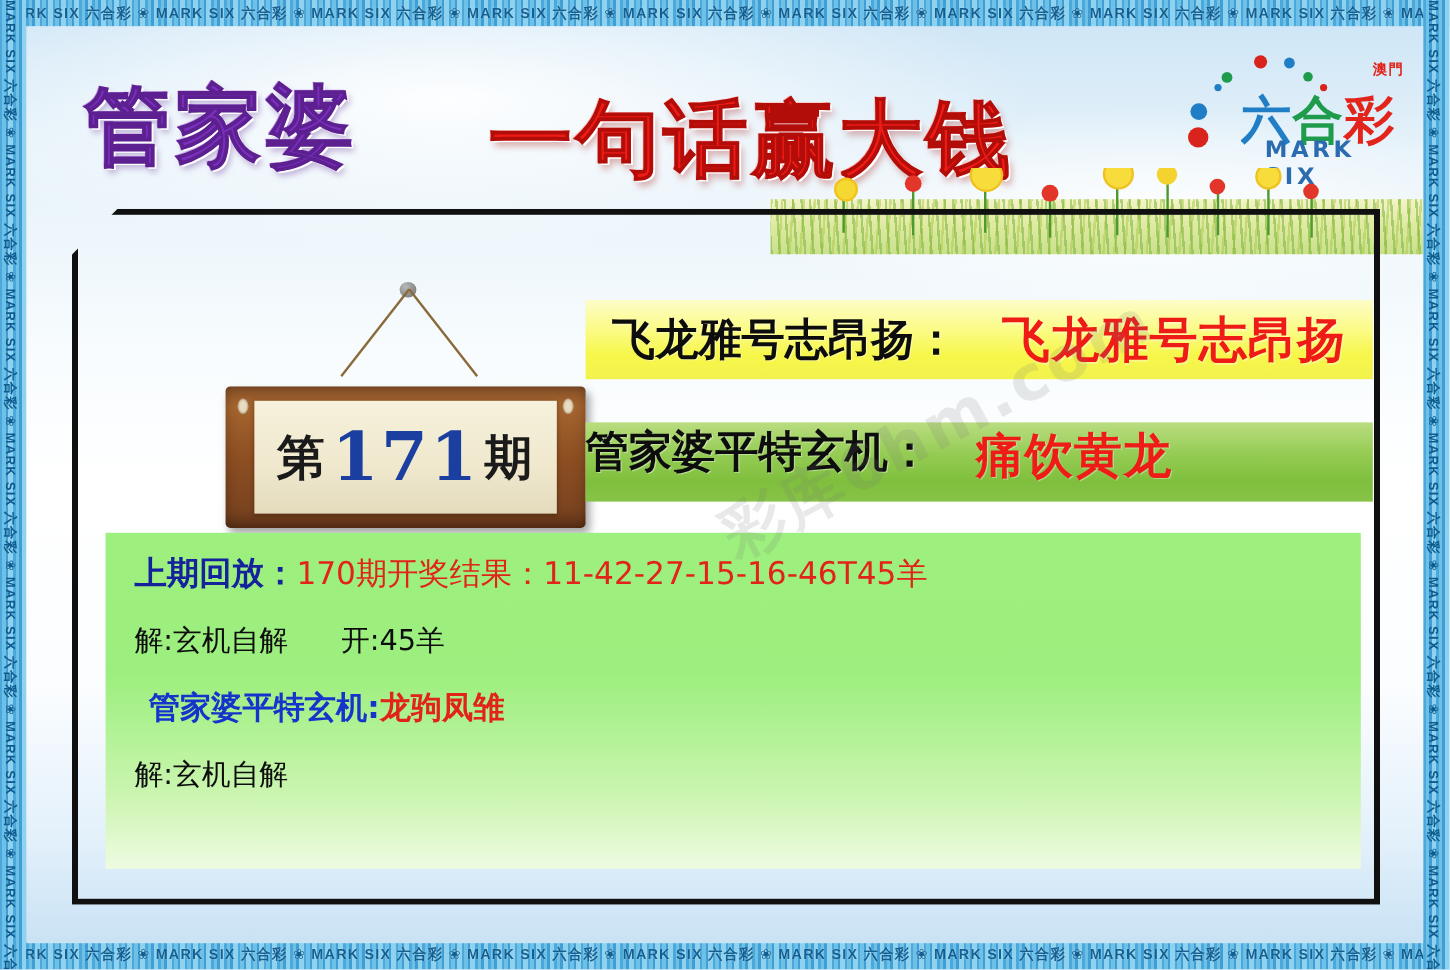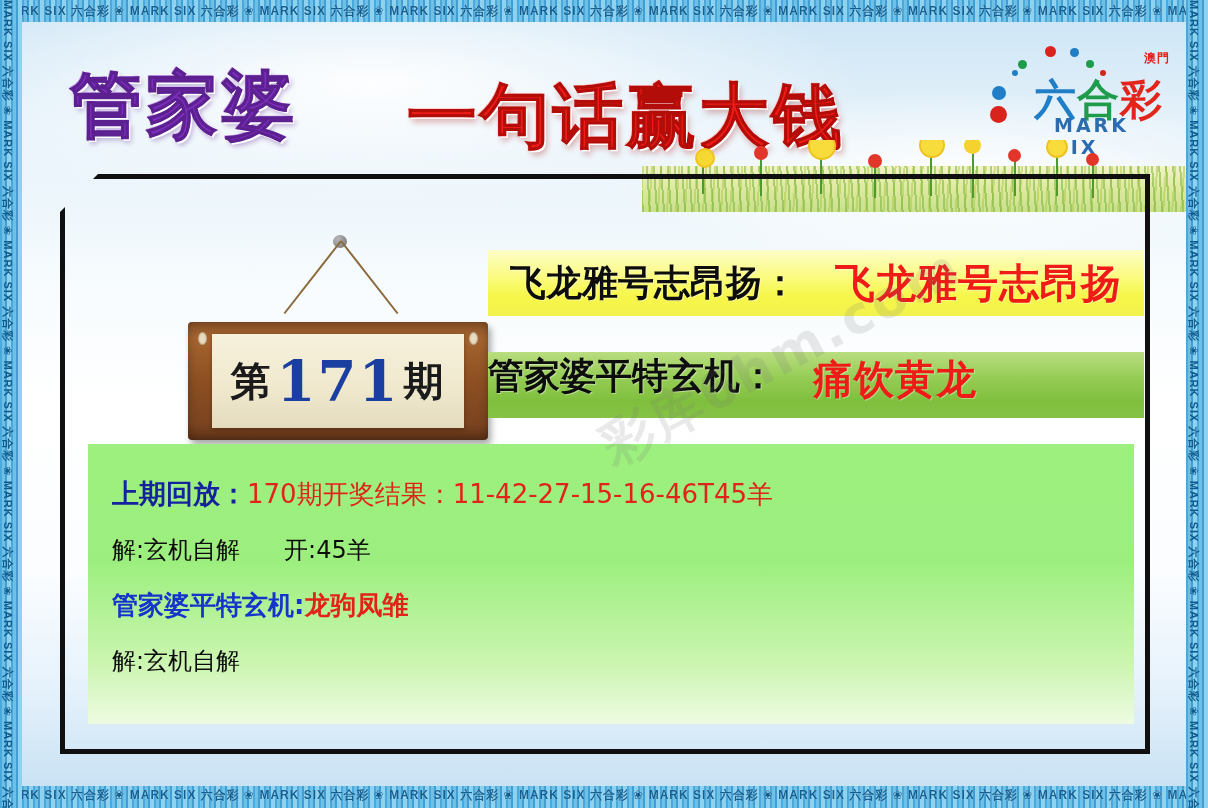--- a/index.html
+++ b/index.html
@@ -194,37 +194,37 @@
     font-family:"DejaVu Sans", sans-serif;
     font-size:40px; font-weight:bold; color:#ee1b17; letter-spacing:1px;
     text-shadow:1px 1px 0 rgba(255,255,255,.35);
     margin-left:37px;
   }
 
   
   #panel {
     position:absolute; left:66px; top:422px; width:1046px; height:280px;
     background:linear-gradient(180deg,#9df07e 0%,#9cef7e 42%,#cbf5b0 78%,#eefbe2 100%);
-    padding:32px 24px 0 24px;
+    padding:16px 24px 0 24px;
   }
   .prow { display:flex; align-items:baseline; margin-bottom:22px; white-space:nowrap; }
   .prow .lbl {
     font-family:"DejaVu Sans", sans-serif;
     font-weight:bold;
   }
   .prow .val { font-family:"DejaVu Sans", sans-serif; }
 
   .r1 .lbl { color:#14239c; font-size:27px; }
   .r1 .val { color:#e2231a; font-size:26px; }
   .r2 .lbl { color:#14239c; font-size:26px; font-weight:bold; }
   .r2 .val { color:#e2231a; font-size:23px; font-weight:bold; }
   .r3 .lbl { color:#0d0d0d; font-size:24px; font-weight:normal; }
   .r3 .gap { display:inline-block; width:44px; }
   .r3 .val { color:#0d0d0d; font-size:24px; }
-  .r4 .lbl { color:#1434cc; font-size:26px; font-weight:bold; }
+  .r4 .lbl { color:#1434cc; font-size:26px; font-weight:bold;margin-left:12px; }
   .r4 .val { color:#e2231a; font-size:26px; font-weight:bold; }
   .r5 .lbl { color:#0d0d0d; font-size:24px; font-weight:normal; }
 
   
   #watermark {
     position:absolute; left:560px; top:300px;
     transform:rotate(-28deg);
     font-family:"DejaVu Sans", sans-serif;
     font-size:52px; font-weight:bold;
     color:rgba(120,120,120,.16);

